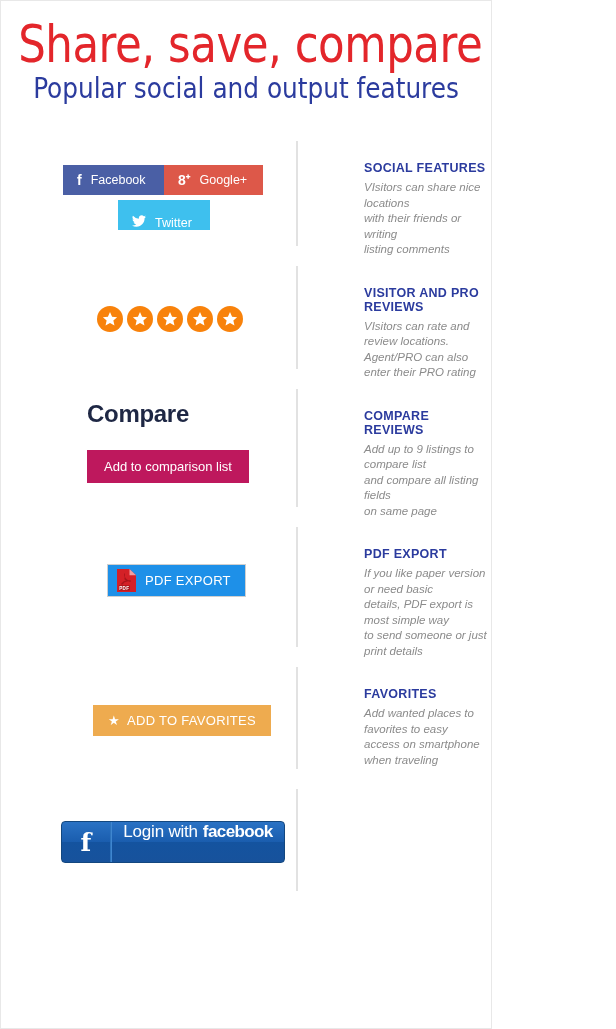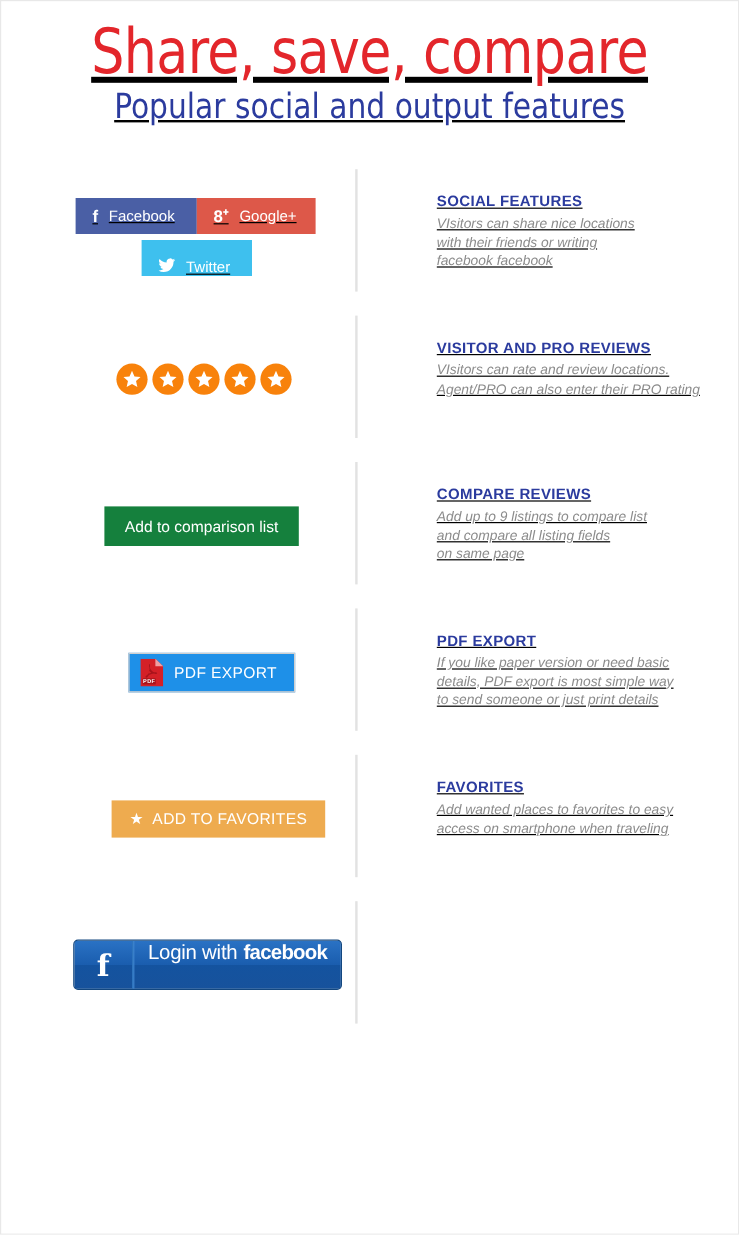--- a/index.html
+++ b/index.html
@@ -8,27 +8,26 @@
     background: #ffffff;
   }
   body {
     width: 616px;
     height: 1029px;
     font-family: "Liberation Sans", sans-serif;
     overflow: hidden;
   }
   #page {
     position: relative;
-    width: 616px;
+    width: 492px;
     height: 1029px;
     background: #ffffff;
     box-sizing: border-box;
     border: 1px solid #e8e8e8;
     overflow: hidden;
-    text-decoration: underline;
   }
 
   
   .header {
     text-align: center;
     padding-top: 14px;
   }
   .title {
     font-family: "DejaVu Sans Condensed", "Liberation Sans Narrow", "Liberation Sans", sans-serif;
     font-size: 52px;
@@ -154,21 +153,21 @@
     font-size: 24px;
     font-weight: bold;
     color: #1e2744;
     letter-spacing: -0.3px;
     margin-bottom: 22px;
   }
   .btn-orange {
     display: inline-flex;
     align-items: center;
     justify-content: center;
-    background: #15803d;
+    background: #be185d;
     color: #ffffff;
     font-size: 13px;
     height: 33px;
     padding: 0 17px;
     cursor: pointer;
     user-select: none;
     box-sizing: border-box;
   }
 
   
@@ -287,21 +286,21 @@
               <span>Twitter</span>
             </div>
           </div>
         </div>
       </div>
       <div class="divider"></div>
       <div class="col-right">
         <div class="feat-title">SOCIAL FEATURES</div>
         <div class="feat-desc">VIsitors can share nice locations
 with their friends or writing
-facebook facebook</div>
+listing comments</div>
       </div>
     </div>
 
     <div class="row">
       <div class="col-left">
         <div class="stars">
           <span class="star-badge">
               <svg width="16" height="16" viewBox="0 0 20 20">
                 <polygon fill="#ffffff" points="10,1.3 12.6,7.1 18.9,7.7 14.2,11.9 15.6,18.1 10,14.9 4.4,18.1 5.8,11.9 1.1,7.7 7.4,7.1"></polygon>
               </svg>
@@ -332,20 +331,21 @@
       <div class="col-right">
         <div class="feat-title">VISITOR AND PRO REVIEWS</div>
         <div class="feat-desc">VIsitors can rate and review locations.
 Agent/PRO can also enter their PRO rating</div>
       </div>
     </div>
 
     <div class="row">
       <div class="col-left">
         <div class="compare-wrap">
+          <div class="compare-heading">Compare</div>
           <div class="btn-orange">Add to comparison list</div>
         </div>
       </div>
       <div class="divider"></div>
       <div class="col-right">
         <div class="feat-title">COMPARE REVIEWS</div>
         <div class="feat-desc">Add up to 9 listings to compare list
 and compare all listing fields
 on same page</div>
       </div>

